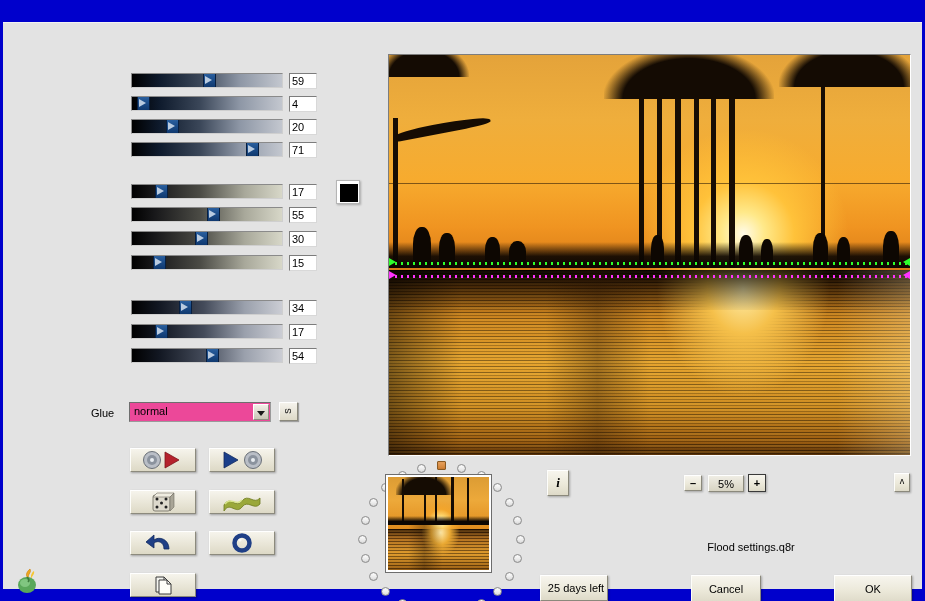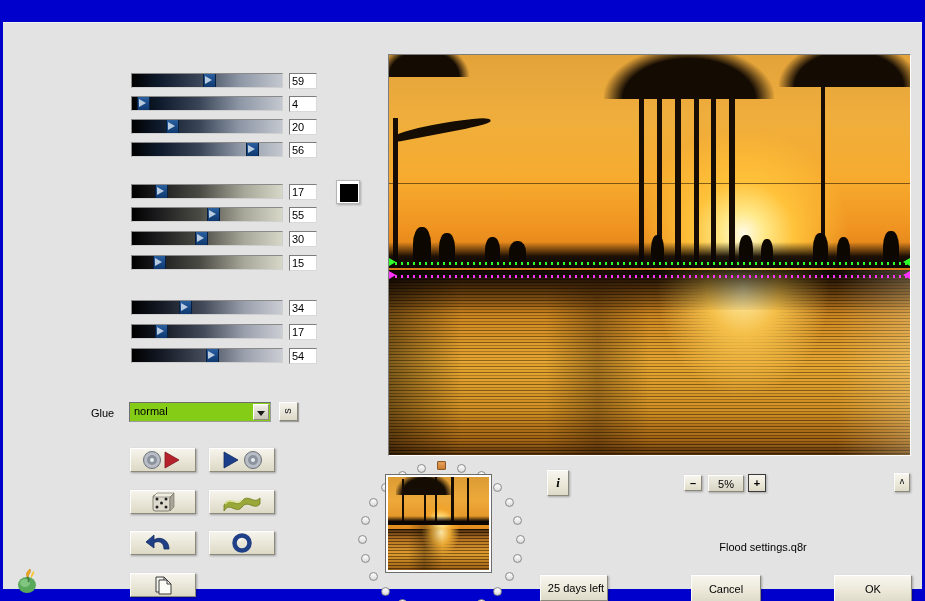--- a/index.html
+++ b/index.html
@@ -119,21 +119,21 @@
   #glue-label {
     position: absolute;
     left: 88px; top: 384px;
     font-size: 11px;
     color: #000;
   }
   #glue-select {
     position: absolute;
     left: 126px; top: 379px;
     width: 142px; height: 20px;
-    background: #84cc16;
+    background: #ec4899;
     border: 1px solid #9a9a9a;
     border-top-color: #6e6e6e;
     border-left-color: #6e6e6e;
   }
   #glue-select .val {
     position: absolute;
     left: 4px; top: 2px;
     font-size: 11px;
     color: #000;
   }
@@ -327,21 +327,21 @@
     background: linear-gradient(to bottom, #efede4, #d8d4c3);
   }
   #zoom-level .glyph { position:absolute; left:0; right:0; top:3px; }
   #zoom-in { left: 745px; top: 451px; width: 18px; height: 18px; border-color:#3a3a3a; }
   #zoom-in .glyph { position:absolute; left:0; right:0; top:3px; font-weight:bold; }
   #collapse-button { left: 891px; top: 450px; width: 16px; height: 19px; }
   #collapse-button .glyph { position:absolute; left:0; right:0; top:3px; font-size:9px; }
 
   #settings-file {
     position: absolute;
-    left: 600px; top: 518px;
+    left: 588px; top: 518px;
     width: 320px;
     text-align: center;
     font-size: 11px;
     color: #000;
   }
   #days-left {
     left: 537px; top: 552px; width: 68px; height: 26px;
   }
   #days-left .glyph { position:absolute; left:4px; right:0; top:7px; }
   #cancel-button {
@@ -387,21 +387,21 @@
             <div class="grad grad-blue"></div>
             <div class="slider-thumb" style="left: 34px;"></div>
           </div>
           <div class="slider-value">20</div>
         </div>
         <div class="slider-row" style="left: 128px; top: 119px;">
           <div class="slider-track">
             <div class="grad grad-blue"></div>
             <div class="slider-thumb" style="left: 114px;"></div>
           </div>
-          <div class="slider-value">56</div>
+          <div class="slider-value">71</div>
         </div>
         <div class="slider-row" style="left: 128px; top: 161px;">
           <div class="slider-track">
             <div class="grad grad-olive"></div>
             <div class="slider-thumb" style="left: 23px;"></div>
           </div>
           <div class="slider-value">17</div>
         </div>
         <div class="slider-row" style="left: 128px; top: 184px;">
           <div class="slider-track">

